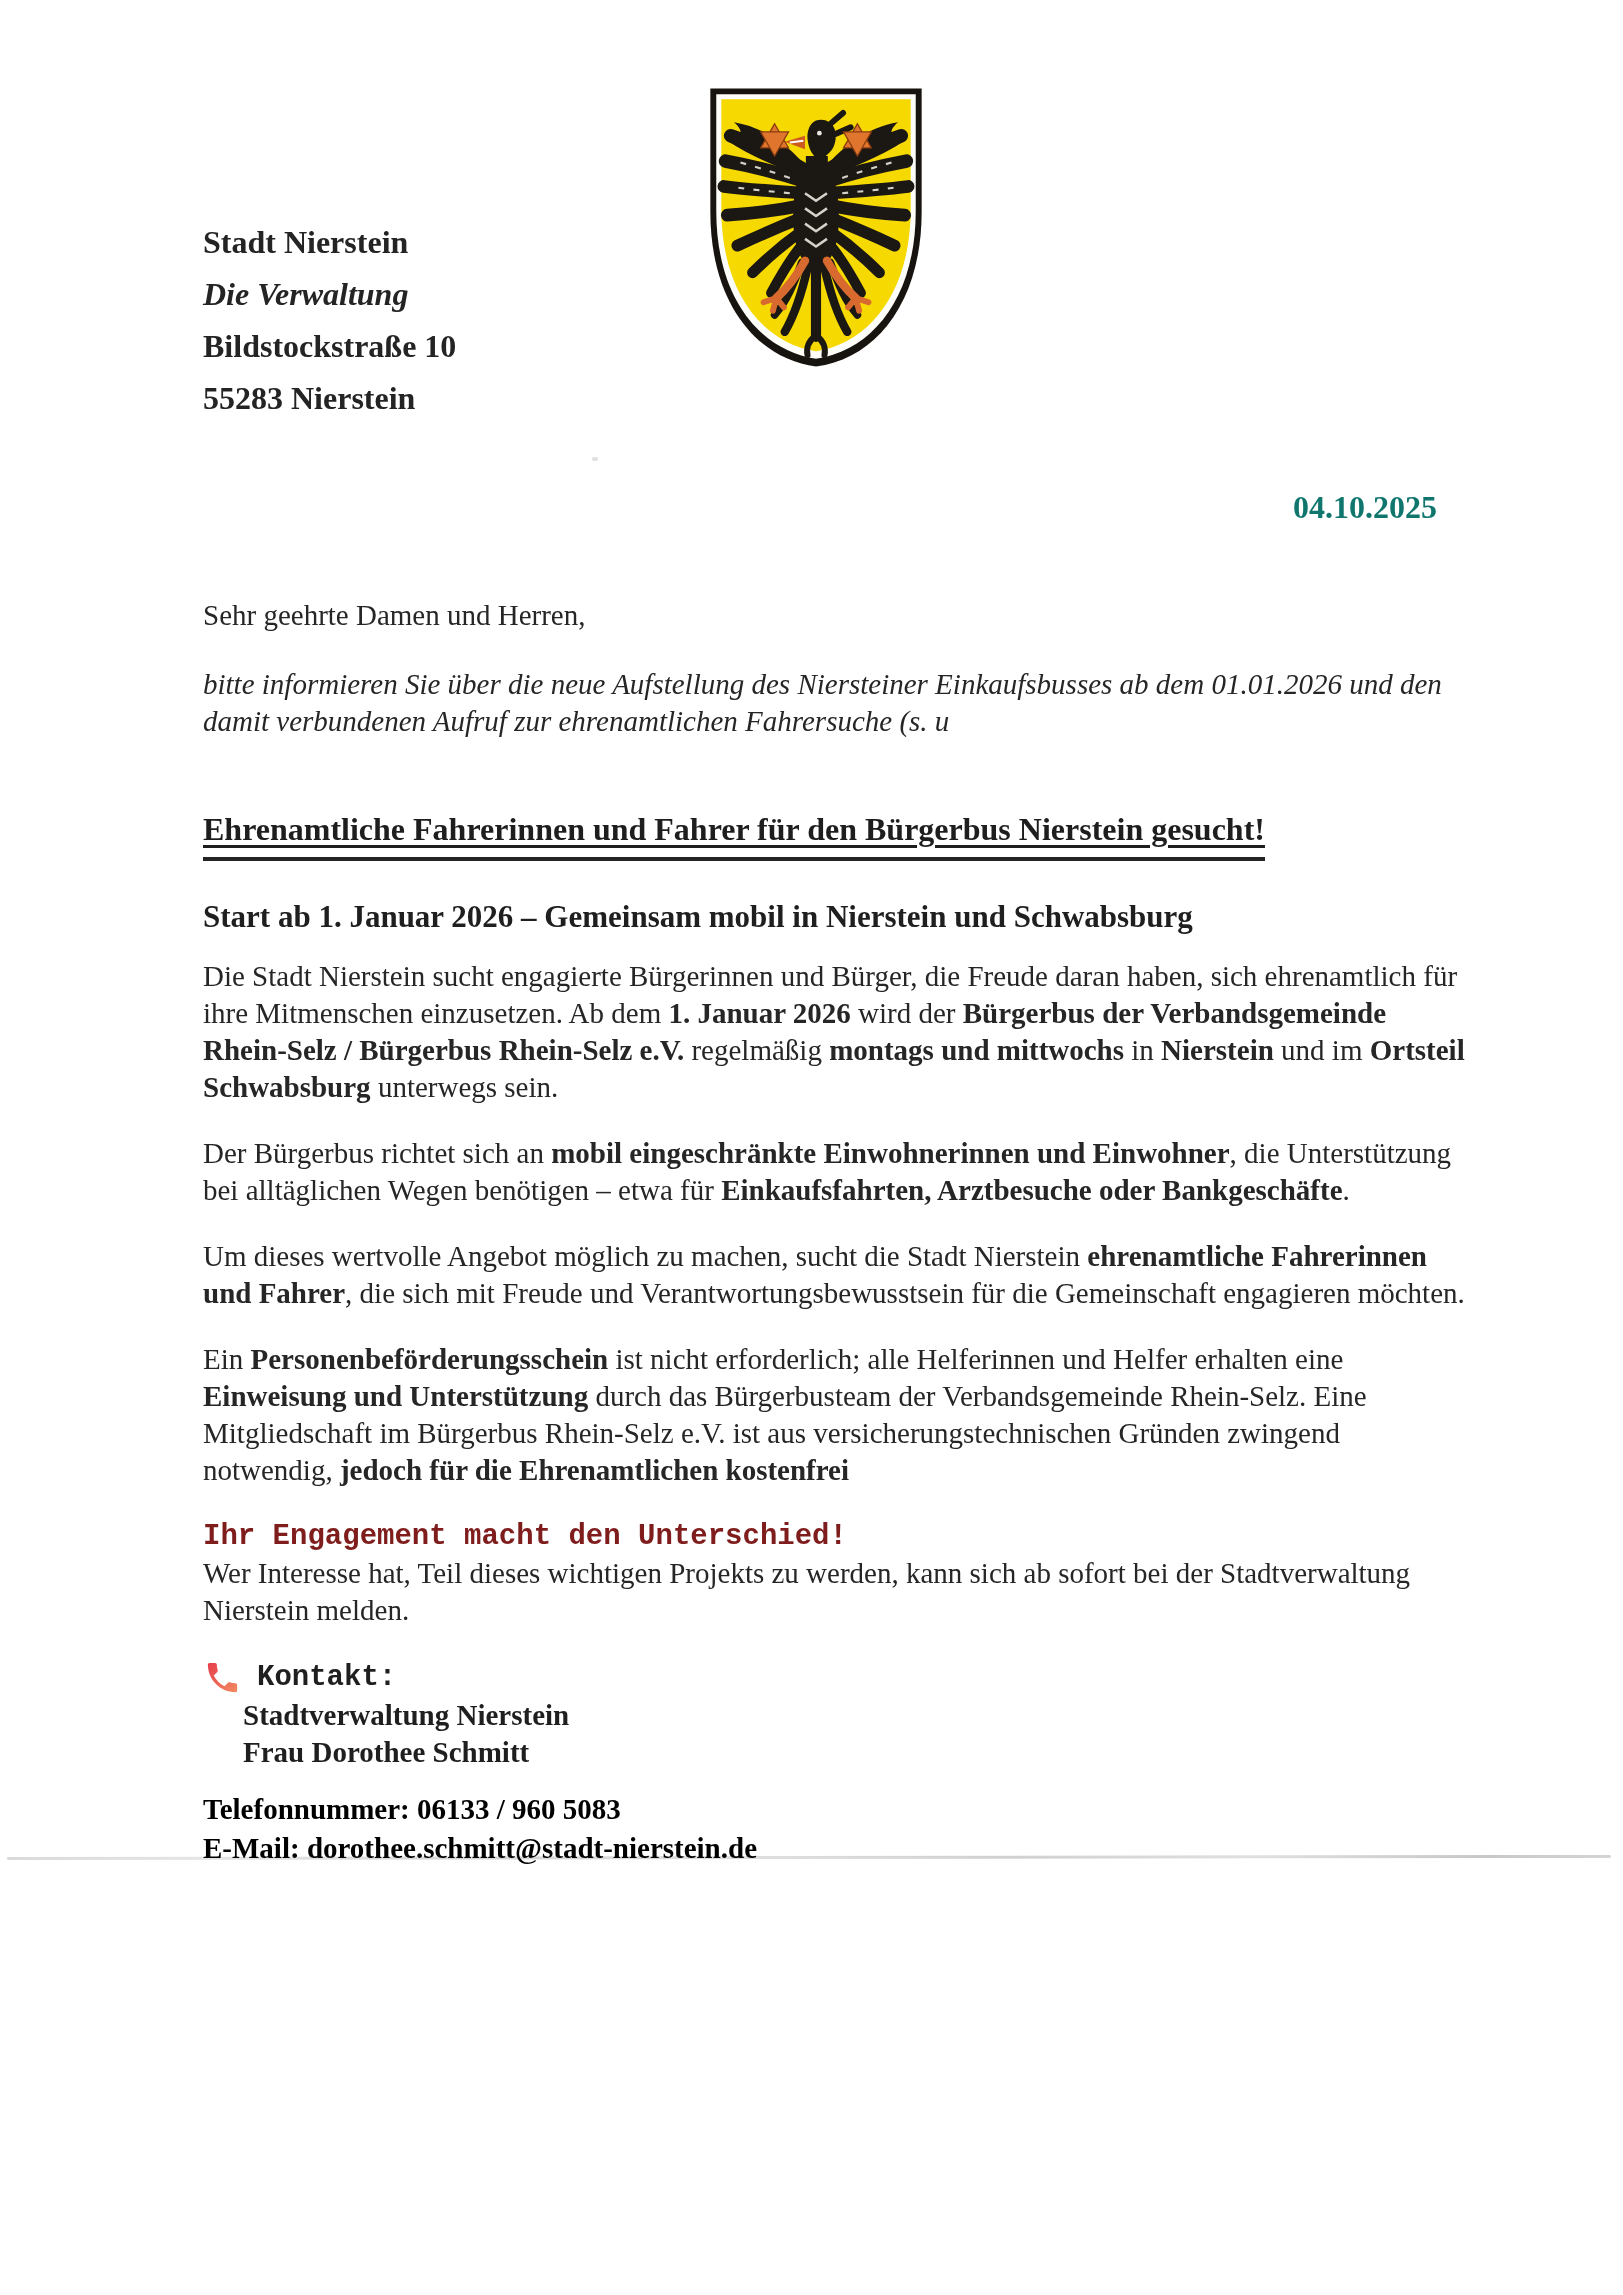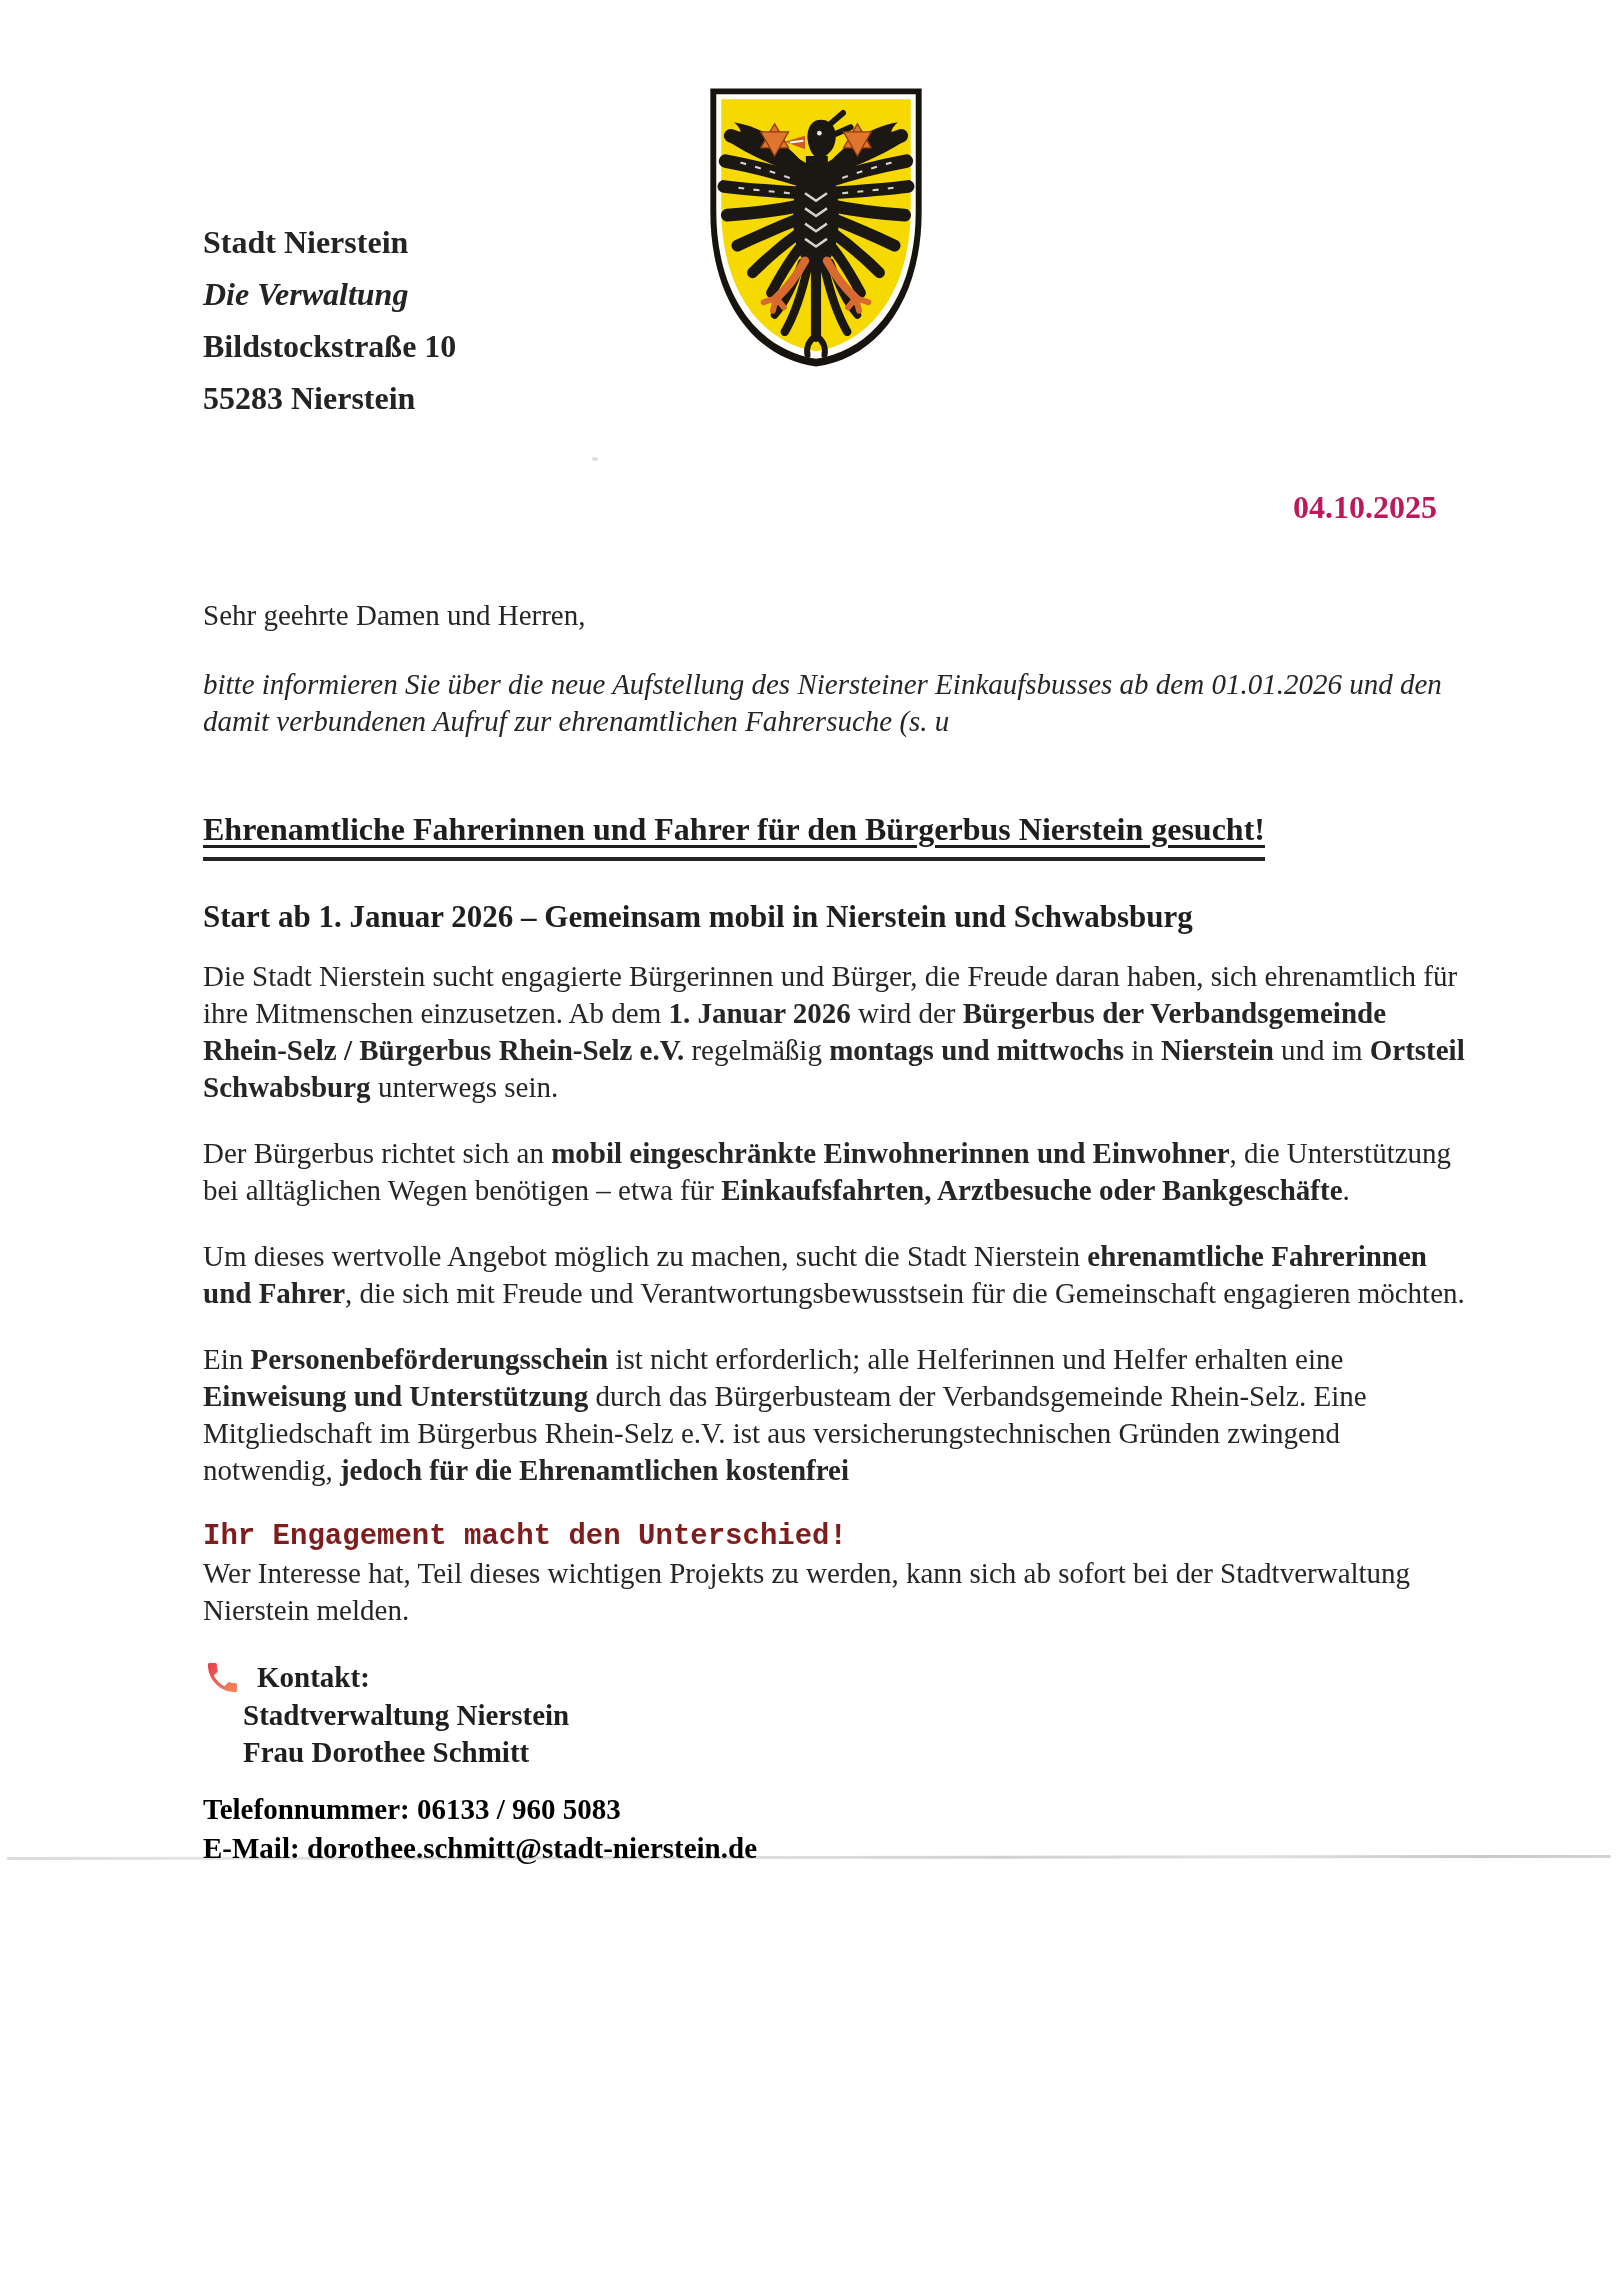--- a/index.html
+++ b/index.html
@@ -34,21 +34,21 @@
     height: 284px;
   }
   .crest svg { width: 100%; height: 100%; display: block; }
 
   .letter-date {
     position: absolute;
     top: 489px;
     right: 186px;
     font-size: 32px;
     font-weight: bold;
-    color: #be185d;
+    color: #0f766e;
   }
 
   
   .content {
     position: absolute;
     left: 203px;
     top: 597px;
     width: 1268px;
     font-size: 29px;
     line-height: 37px;
@@ -80,20 +80,21 @@
   .para { margin-top: 22px; }
 
   .engagement { margin-top: 25px; }
   .engagement-title { font-weight: bold; color: #7f1d1d; font-family: Liberation Mono, monospace; }
 
   .contact-row {
     margin-top: 29px;
     display: flex;
     align-items: center;
     gap: 15px;
+    font-family: Liberation Mono, monospace;
   }
   .phone-icon { width: 39px; height: 39px; flex: 0 0 auto; }
   .contact-label { font-weight: bold; color: #1f1f1f; }
   .contact-lines { font-weight: bold; color: #1f1f1f; line-height: 37px; margin-left: 40px; }
   .contact-numbers { margin-top: 19px; font-weight: bold; color: #000000; line-height: 39px; }
   .closing { margin-top: 37px; }
 
   
   .scan-dot {
     position: absolute;

